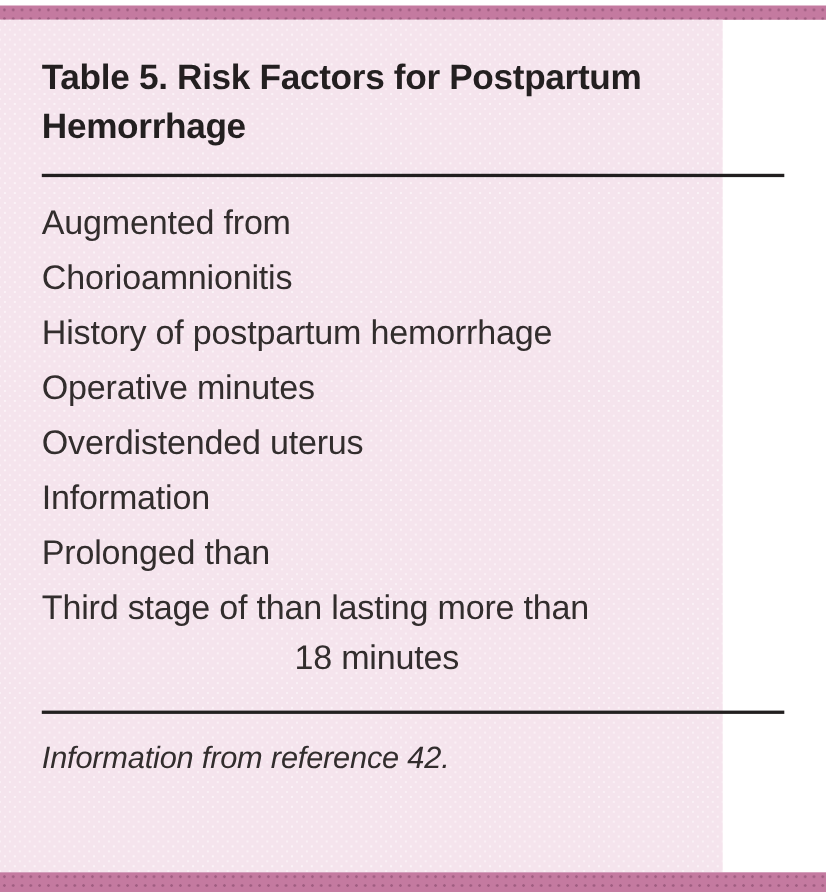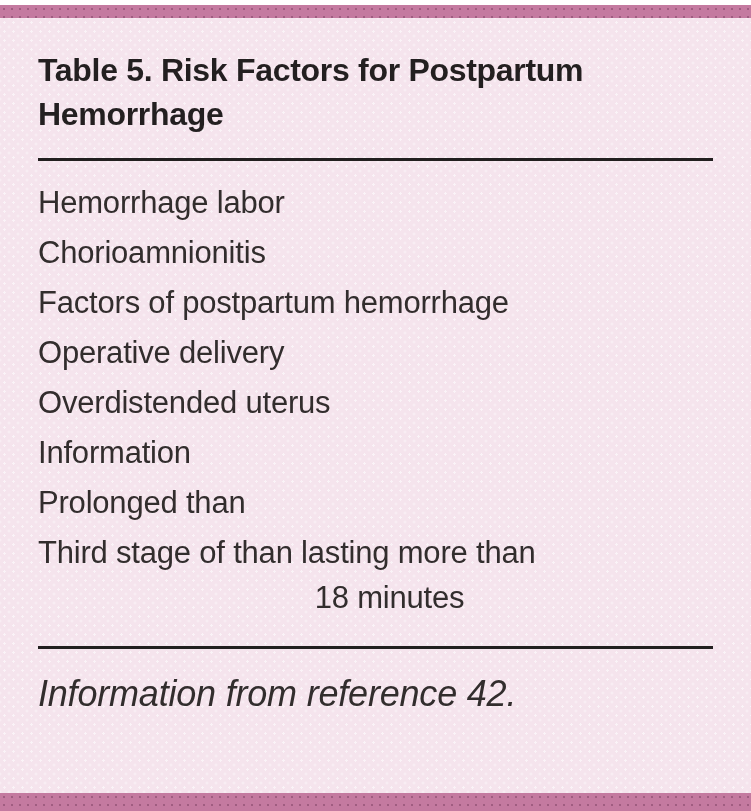--- a/index.html
+++ b/index.html
@@ -23,21 +23,21 @@
     
     background-image: radial-gradient(rgba(90,40,70,0.35) 1px, transparent 1.4px);
     background-size: 8px 8px;
   }
   .accent-bar.top { top: 5px; height: 13px; }
   .accent-bar.bottom { top: 793px; height: 18px; }
   .panel {
     position: absolute;
     top: 18px;
     left: 0;
-    width: 751px;
+    width: 657px;
     height: 775px;
     background-color: var(--panel-bg, #f5e4ed);
     
     background-image:
       radial-gradient(rgba(255,255,255,0.55) 1px, transparent 1.3px),
       radial-gradient(rgba(255,255,255,0.45) 1px, transparent 1.3px);
     background-size: 9px 9px, 9px 9px;
     background-position: 0 0, 4.5px 4.5px;
     box-sizing: border-box;
     padding: 30px 38px 0 38px;
@@ -71,41 +71,41 @@
     display: block;
     line-height: 45px;
     margin-top: -3px;
     padding-left: 28px;
     text-align: center;
   }
   .row-line2:empty { display: none; }
   .footnote {
     margin-top: 24px;
     font-style: italic;
-    font-size: 36px;
+    font-size: 28px;
     letter-spacing: -0.2px;
     color: var(--body-text-color, #322d2d);
   }
 </style>
 </head>
 <body>
 
 <div class="page">
   <div class="accent-bar top"></div>
 
   <div class="panel">
     <h1 class="table-title">Table 5. Risk Factors for Postpartum Hemorrhage</h1>
 
     <hr class="rule first">
 
     <div class="risk-list">
-      <div class="row"><span>Hemorrhage labor</span></div>
+      <div class="row"><span>Augmented from</span></div>
       <div class="row"><span>Chorioamnionitis</span></div>
-      <div class="row"><span>Factors of postpartum hemorrhage</span></div>
-      <div class="row"><span>Operative delivery</span></div>
+      <div class="row"><span>History of postpartum hemorrhage</span></div>
+      <div class="row"><span>Operative minutes</span></div>
       <div class="row"><span>Overdistended uterus</span></div>
       <div class="row"><span>Information</span></div>
       <div class="row"><span>Prolonged than</span></div>
       <div class="row"><span>Third stage of than lasting more than</span><span class="row-line2">18 minutes</span></div>
     </div>
 
     <hr class="rule second">
 
     <div class="footnote">Information from reference 42.</div>
   </div>

